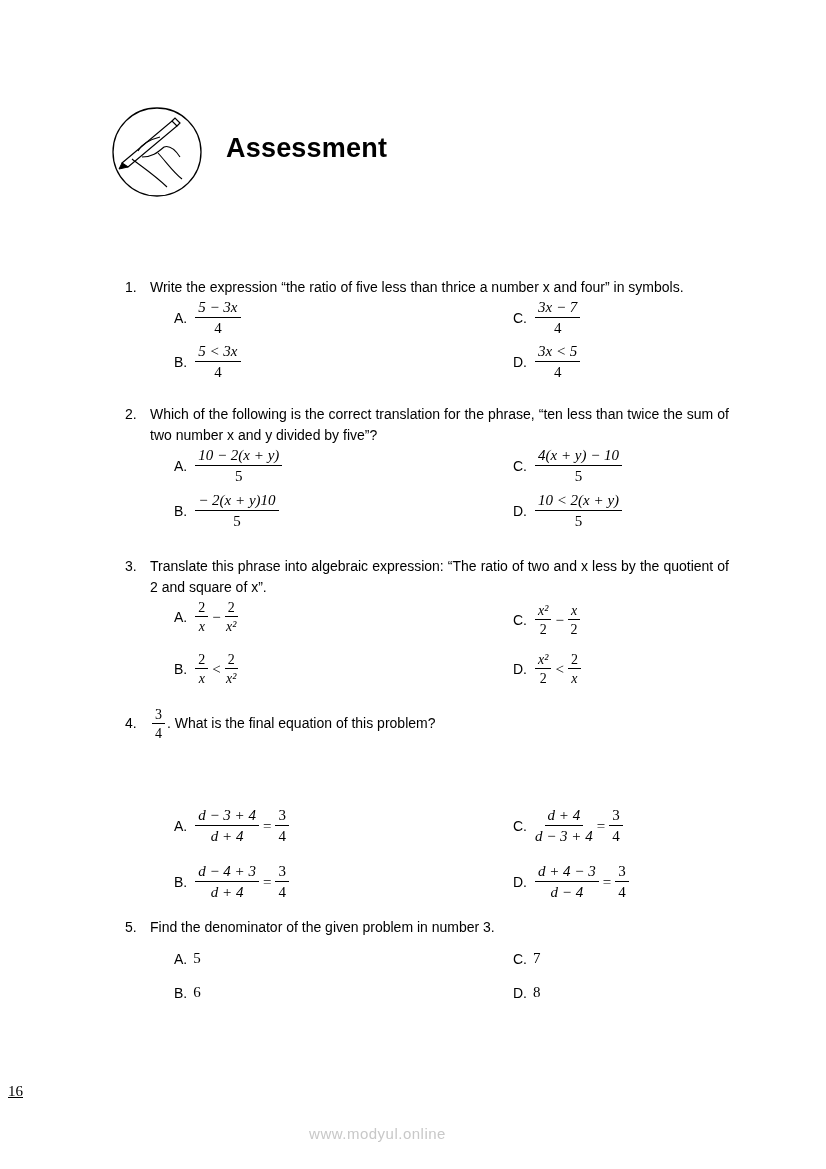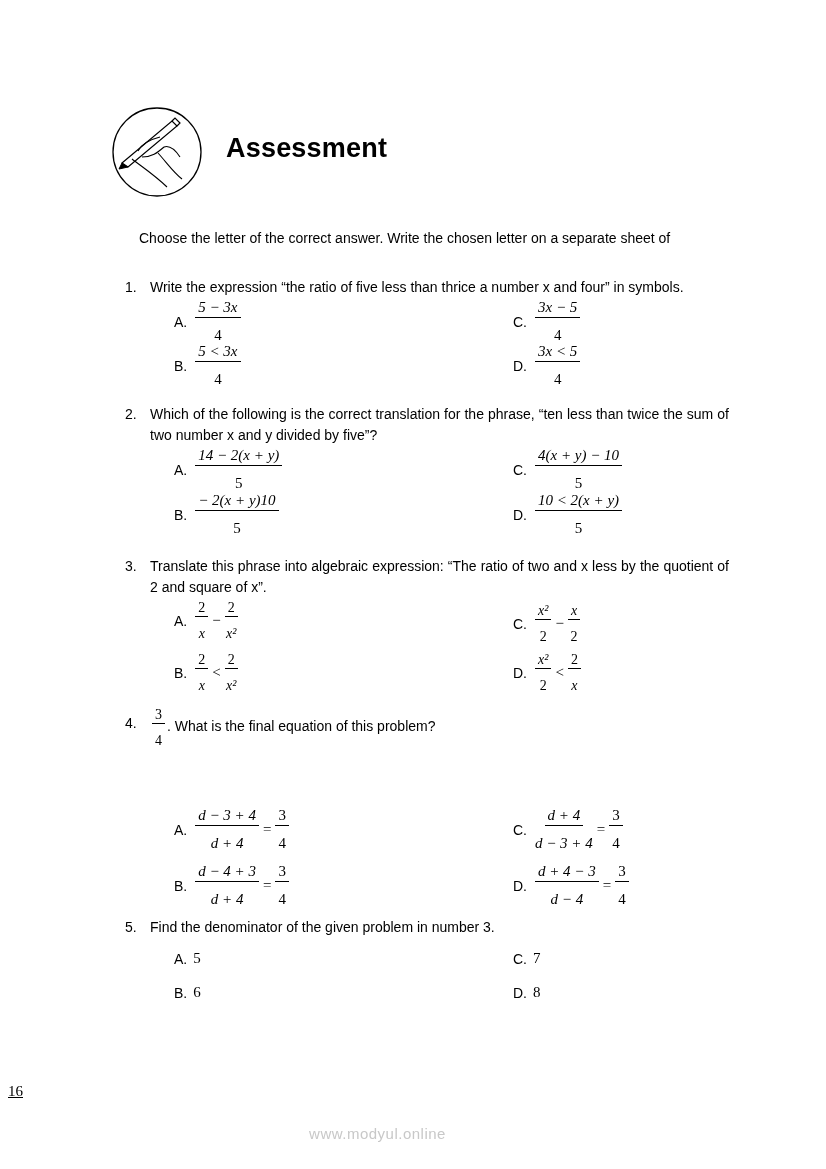--- a/index.html
+++ b/index.html
@@ -11,21 +11,21 @@
   .instr { left:139px; top:228px; width:590px; line-height:20px; text-align:justify; }
   .instr .l2 { padding-left:26px; }
   .q { left:125px; width:604px; line-height:21px; }
   .qnum { position:absolute; left:0; top:0; }
   .qtext { margin-left:25px; text-align:justify; }
   .opt { position:absolute; display:flex; align-items:center; }
   .opt .lbl { margin-right:6px; }
   .m { font-family:"Liberation Serif", serif; font-size:15px; }
   .mi { font-family:"Liberation Serif", serif; font-style:italic; }
   .frac { display:inline-flex; flex-direction:column; align-items:center; vertical-align:middle;
-          font-family:"Liberation Serif", serif; font-size:15px; line-height:17px; margin:0 2px;gap:7px; }
+          font-family:"Liberation Serif", serif; font-size:15px; line-height:17px; margin:0 2px; }
   .frac .num { border-bottom:1px solid #000; padding:0 3px 1px; }
   .frac .den { padding-top:2px; }
   .frac.small { font-size:14px; line-height:15px; }
   .op { font-family:"Liberation Serif", serif; font-size:15px; margin:0 2px; }
   .page-num { left:8px; width:826px; top:1083px; font-family:"Liberation Serif", serif; font-size:15px;text-decoration:underline; }
   .watermark { left:0; width:755px; top:1125px; text-align:center; font-size:15px; color:#c8c8c8; letter-spacing:0.5px; }
 </style>
 </head>
 <body>
 
@@ -34,21 +34,20 @@
     <circle cx="45" cy="45" r="44" fill="none" stroke="#000" stroke-width="1.3"></circle>
     <path d="M10 56 L60 14 L65 19 L16 60 Z" fill="none" stroke="#000" stroke-width="1.2"></path>
     <path d="M60 14 L63 11 L68 16 L65 19" fill="none" stroke="#000" stroke-width="1.2"></path>
     <path d="M10 56 L7 62 L16 60" fill="#000" stroke="#000" stroke-width="1"></path>
     <path d="M26 44 C30 36, 40 32, 48 30 M30 50 C40 50, 45 46, 52 40 M20 52 C30 60, 40 66, 55 80 M46 46 C55 56, 62 66, 70 72 M52 40 C58 38, 64 44, 68 50" fill="none" stroke="#000" stroke-width="1.1"></path>
   </svg>
 </div>
 <div class="abs title">Assessment</div>
 
 <div class="abs instr">
-  <div>Choose the letter of the correct answer. Write the chosen letter on a separate sheet of</div>
 </div>
 
 <div class="abs q" style="top:277px;">
   <span class="qnum">1.</span>
   <div class="qtext">Write the expression “the ratio of five less than thrice a number x and four” in symbols.</div>
 </div>
 <div class="opt" style="left:174px; top:299px;">
   <span class="lbl">A.</span>
   <span class="frac">
       <span class="num mi">5 − 3x</span>
@@ -58,40 +57,40 @@
 <div class="opt" style="left:174px; top:343px;">
   <span class="lbl">B.</span>
   <span class="frac">
       <span class="num mi">5 &lt; 3x</span>
       <span class="den">4</span>
     </span>
 </div>
 <div class="opt" style="left:513px; top:299px;">
   <span class="lbl">C.</span>
   <span class="frac">
-      <span class="num mi">3x − 5</span>
+      <span class="num mi">3x − 7</span>
       <span class="den">4</span>
     </span>
 </div>
 <div class="opt" style="left:513px; top:343px;">
   <span class="lbl">D.</span>
   <span class="frac">
       <span class="num mi">3x &lt; 5</span>
       <span class="den">4</span>
     </span>
 </div>
 
 <div class="abs q" style="top:404px;">
   <span class="qnum">2.</span>
   <div class="qtext">Which of the following is the correct translation for the phrase, “ten less than twice the sum of two number x and y divided by five”?</div>
 </div>
 <div class="opt" style="left:174px; top:447px;">
   <span class="lbl">A.</span>
   <span class="frac">
-      <span class="num mi">14 − 2(x + y)</span>
+      <span class="num mi">10 − 2(x + y)</span>
       <span class="den">5</span>
     </span>
 </div>
 <div class="opt" style="left:174px; top:492px;">
   <span class="lbl">B.</span>
   <span class="frac">
       <span class="num mi">− 2(x + y)10</span>
       <span class="den">5</span>
     </span>
 </div>

